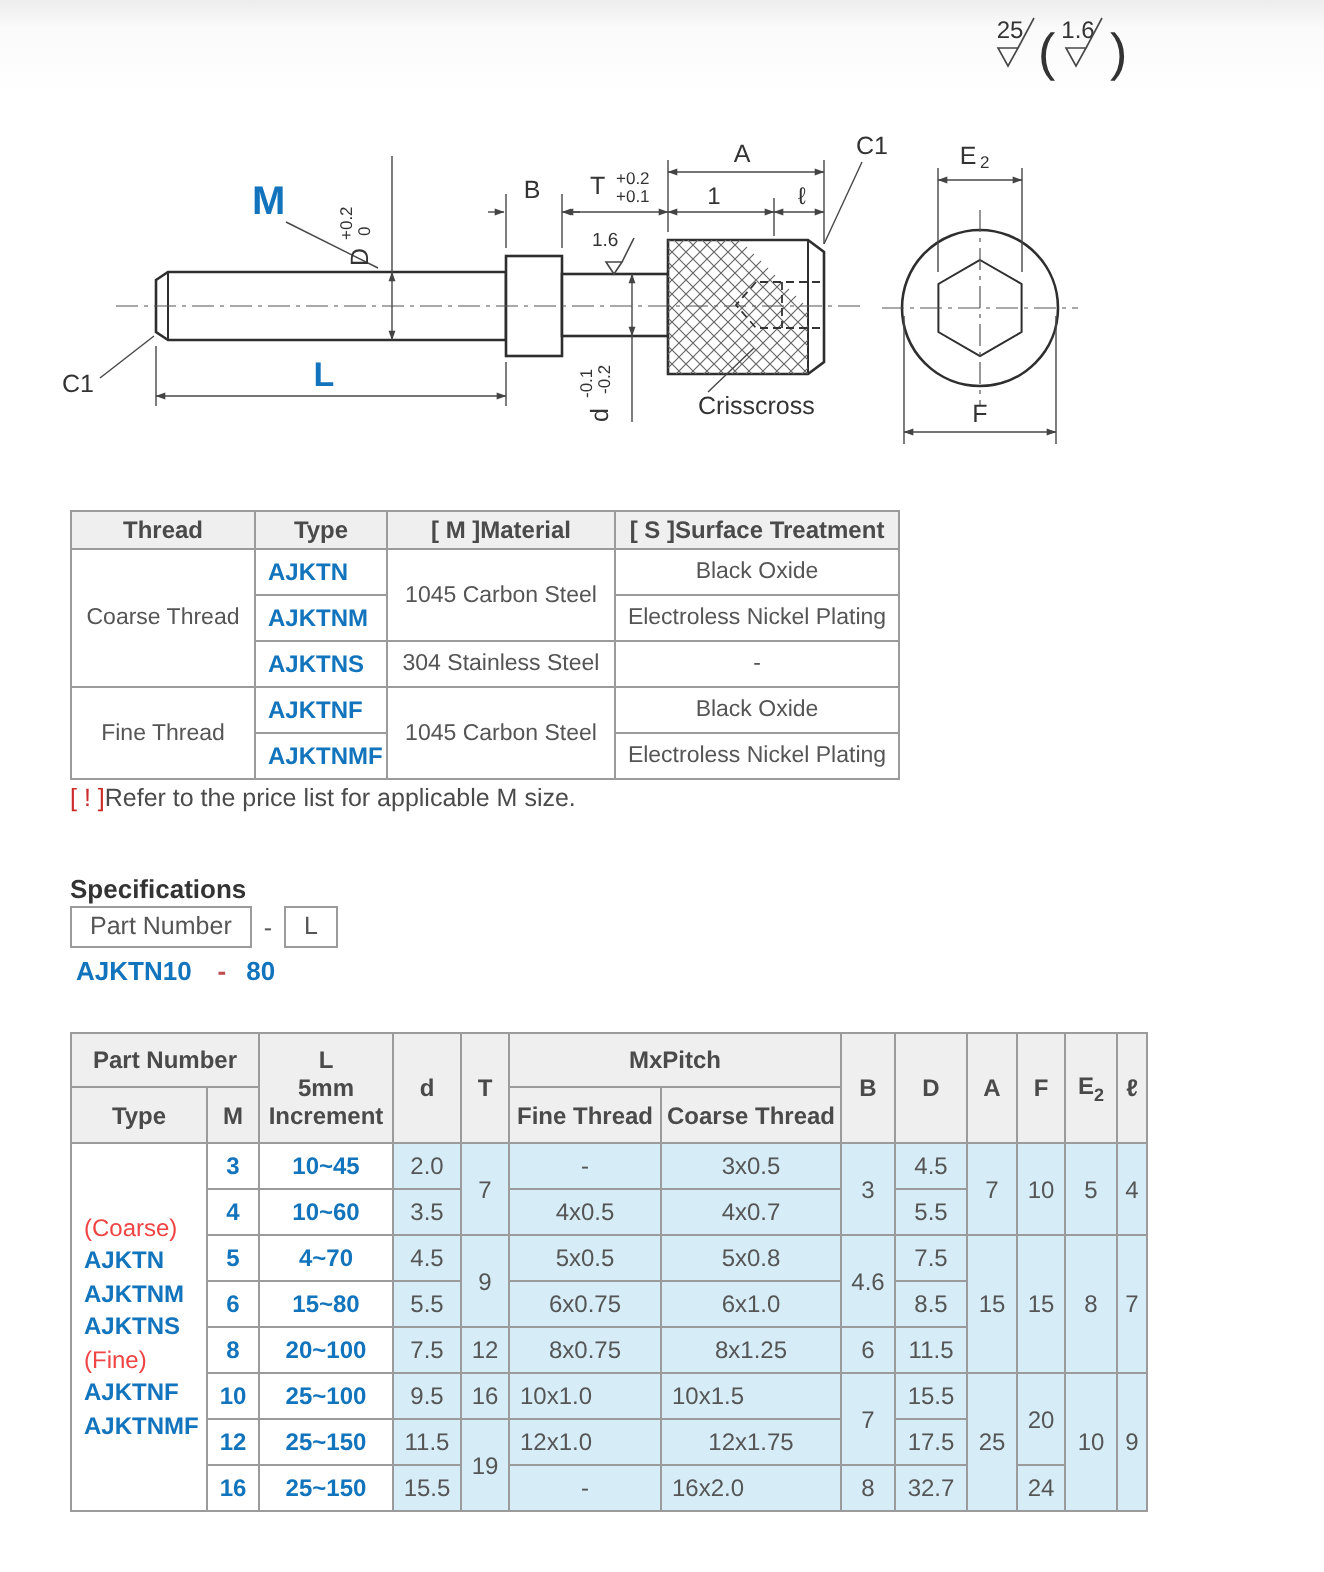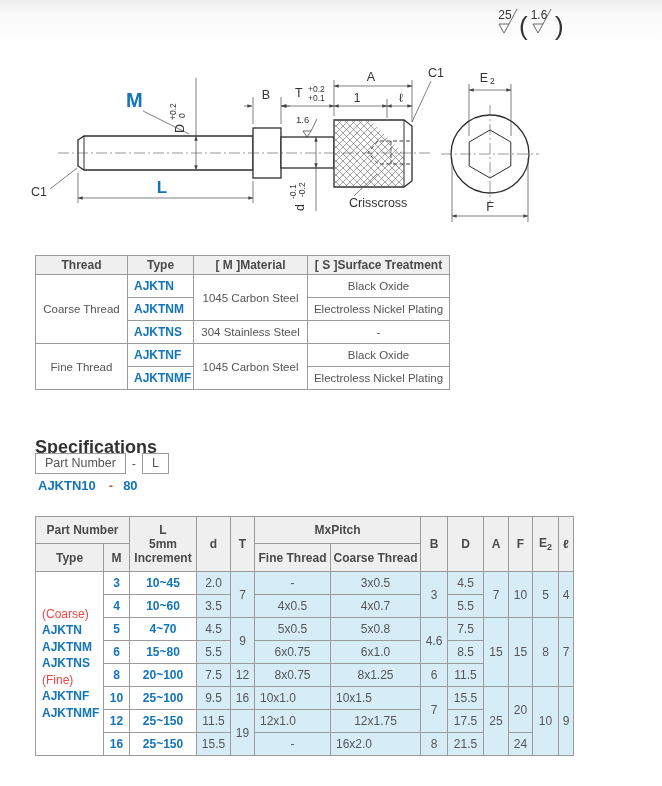--- a/index.html
+++ b/index.html
@@ -18,21 +18,21 @@
   .dtx-s{font-size:8.5px;fill:#333;}
   .dtx-m{font-size:12px;fill:#333;}
   .paren{font-size:26px;fill:#333;font-weight:300;}
   .blue-big{fill:#1274bc;font-weight:bold;font-size:20px;}
   .blue-l{fill:#1274bc;font-weight:bold;font-size:17px;}
 
   
   .sec-title{position:absolute;font-size:12.5px;color:#444;}
   .note{position:absolute;left:35px;top:392px;font-size:12.5px;color:#4a4a4a;}
   .note .red{color:#cc2b2b;}
-  .spec-title{position:absolute;left:35px;top:437px;font-size:18px;font-weight:bold;color:#333;}
+  .spec-title{position:absolute;left:35px;top:437px;font-size:13px;font-weight:bold;color:#333;}
 
   
   table{border-collapse:collapse;table-layout:fixed;position:absolute;background:#fff;}
   th,td{border:1px solid #9b9b9b;text-align:center;padding:0;overflow:hidden;white-space:nowrap;}
   th{background:#efefef;font-weight:bold;color:#4a4a4a;font-size:12px;}
   td{color:#555;font-size:12px;}
   sub{font-size:9px;}
 
   .mat-table{left:35px;top:255px;width:414px;}
   .mat-table th{height:18px;}
@@ -221,20 +221,21 @@
           <td rowspan="2">1045 Carbon Steel</td>
           <td>Black Oxide</td>
         </tr>
         <tr>
           <td class="mat-type">AJKTNMF</td>
           <td>Electroless Nickel Plating</td>
         </tr>
       </tbody>
   </table>
 
+  <div class="note"><span class="red">[ ! ]</span><span>Refer to the price list for applicable M size.</span></div>
 
   <div class="spec-title">Specifications</div>
 
   <div class="pn-row">
     <span class="pn-box">Part Number</span>
     <span class="pn-dash">-</span>
     <span class="pn-box">L</span>
   </div>
 
   <div class="pn-example">
@@ -373,19 +374,19 @@
           <td class="cn">12x1.75</td>
           <td class="cn">17.5</td>
         </tr>
         <tr>
           <td class="cm">16</td>
           <td class="cl2">25~150</td>
           <td class="cn">15.5</td>
           <td class="cn">-</td>
           <td class="cn ta-l">16x2.0</td>
           <td class="cn">8</td>
-          <td class="cn">21.5</td>
+          <td class="cn">32.7</td>
           <td class="cn">24</td>
         </tr>
       </tbody>
   </table>
 
 </div>
 
 </body></html>

